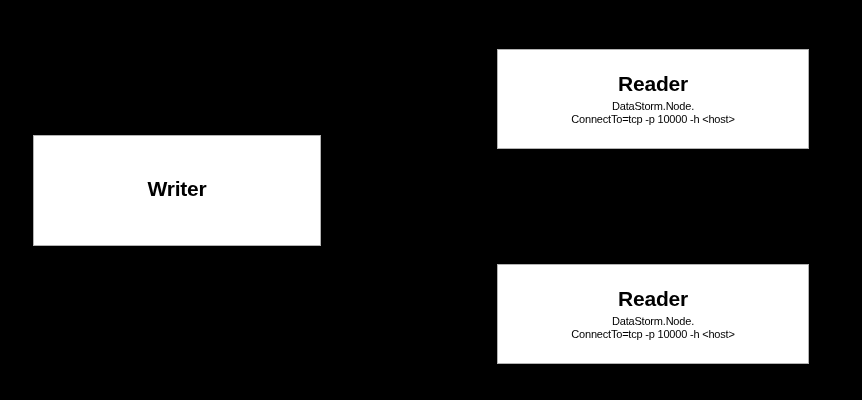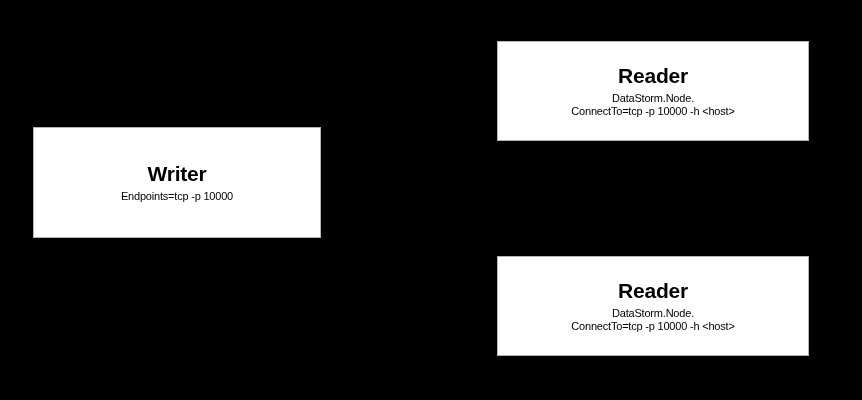--- a/index.html
+++ b/index.html
@@ -25,20 +25,21 @@
     box-sizing: border-box;
     background: #ffffff;
     border: 1px solid #b3b3b3;
     color: #000000;
     display: flex;
     flex-direction: column;
     align-items: center;
     justify-content: center;
     text-align: center;
     line-height: 1.0;
+    margin-top: 8px;
   }
   .node-title {
     font-size: 21px;
     font-weight: bold;
     font-style: normal;
     letter-spacing: -0.2px;
     margin-bottom: 5px;
   }
   .node-config-line {
     font-size: 11px;
@@ -68,21 +69,20 @@
     height: 100px;
   }
 </style>
 </head>
 <body>
 
 <div class="canvas">
 
   <div class="node-box" id="box-writer">
     <div class="node-title">Writer</div>
-    <div class="node-config-line">Endpoints=tcp -p 10000</div>
   </div>
 
   <div class="node-box" id="box-reader-1">
     <div class="node-title">Reader</div>
     <div class="node-config-line">DataStorm.Node.</div>
     <div class="node-config-line">ConnectTo=tcp -p 10000 -h &lt;host&gt;</div>
   </div>
 
   <div class="node-box" id="box-reader-2">
     <div class="node-title">Reader</div>

